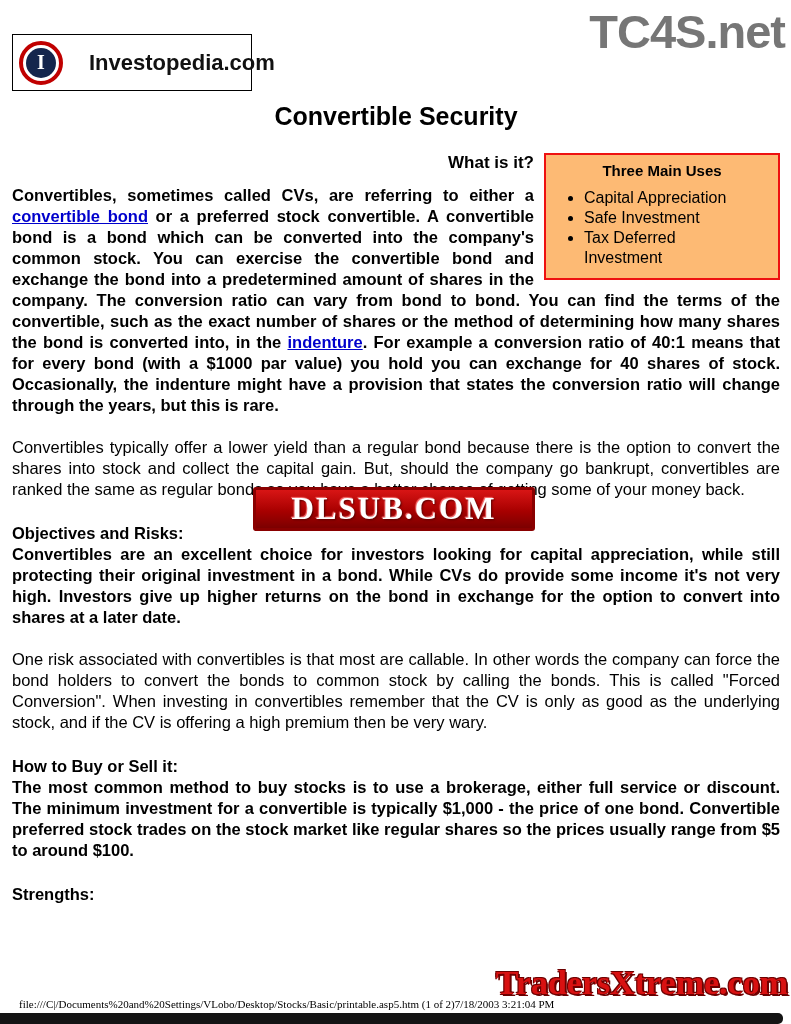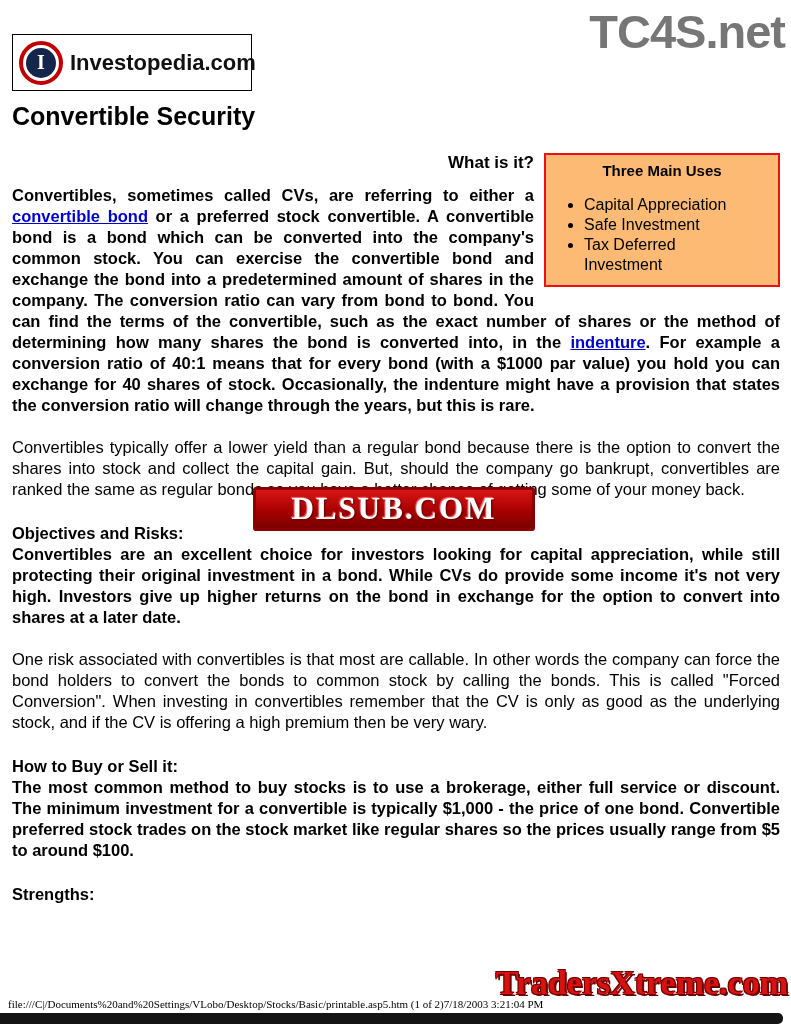--- a/index.html
+++ b/index.html
@@ -34,34 +34,34 @@
     border:4px solid #c00000; background:#fff;
     display:flex; align-items:center; justify-content:center;
     flex:0 0 auto;
   }
   .logo-inner {
     width:30px; height:30px; border-radius:50%;
     background:#15264d; color:#fff;
     display:flex; align-items:center; justify-content:center;
     font-family:"Liberation Serif", serif; font-weight:700; font-size:20px;
   }
-  .logo-text { font-size:22px; font-weight:700; color:#111; letter-spacing:0; }
+  .logo-text { font-size:22px; font-weight:700; color:#111; letter-spacing:0;margin-left:19px; }
 
   .content { position:absolute; top:102px; left:12px; right:11px; }
-  .title { font-size:25px; font-weight:700; text-align:left; margin-bottom:4px; }
+  .title { font-size:25px; font-weight:700; text-align:center; margin-bottom:4px; }
 
   .uses-box {
     float:right; width:236px;
     border:2px solid #ee1111;
     padding:7px 8px 10px;
     margin:18px 0 10px 10px;
     background:#fdba74;
   }
   .uses-title { text-align:center; font-weight:700; font-size:15px; }
-  .uses-list { margin:16px 0 0 0; padding-left:30px; }
+  .uses-list { margin:9px 0 0 0; padding-left:30px; }
   .uses-list li { font-size:16px; line-height:20px; max-width:158px; }
 
   .what-heading { font-weight:700; font-size:17px; text-align:right; margin:22px 6px 12px 0; }
 
   .para { font-size:16.5px; line-height:21px; text-align:justify; margin-top:21px; }
   .para.tight { margin-top:0;font-weight:bold; }
   .sub-heading { font-weight:700; font-size:16.5px; line-height:21px; margin-top:23px; }
 
   a.inline-link { color:#0000cc; text-decoration:underline; cursor:pointer; }
 
@@ -76,21 +76,21 @@
     text-shadow:1px 1px 2px #550000, -1px -1px 1px #ff7a7a;
   }
   .traders {
     position:absolute; right:3px; bottom:22px;
     font-family:Liberation Serif, serif;
     font-size:34px; font-weight:700; color:#d81111;
     text-shadow:2px 2px 0 #6d0000, -1px -1px 0 #6d0000, 1px -1px 0 #6d0000, -1px 1px 0 #6d0000;
     letter-spacing:0;
   }
   .file-info {
-    position:absolute; left:8px; bottom:14px;
+    position:absolute; left:19px; bottom:14px;
     font-family:"Liberation Serif", serif;
     font-size:11px; color:#000;
   }
   .bottom-bar {
     position:absolute; left:0; bottom:0; height:11px; width:783px;
     background:#141414; border-radius:0 5px 5px 0;
   }
 </style>
 </head>
 <body>

